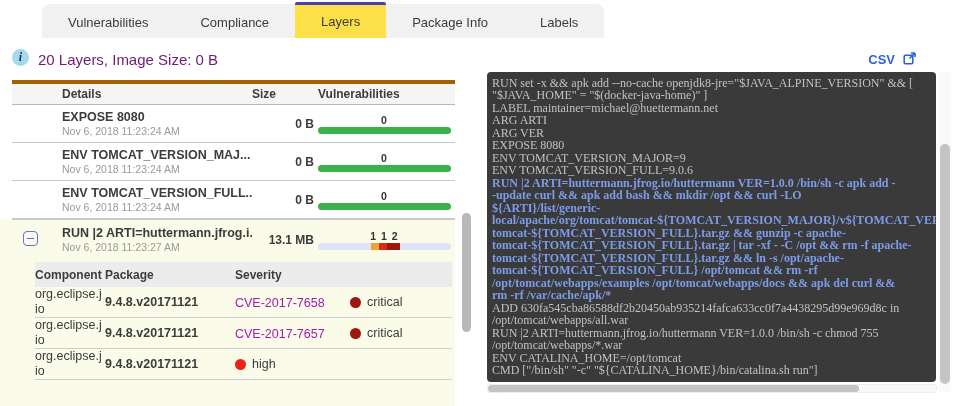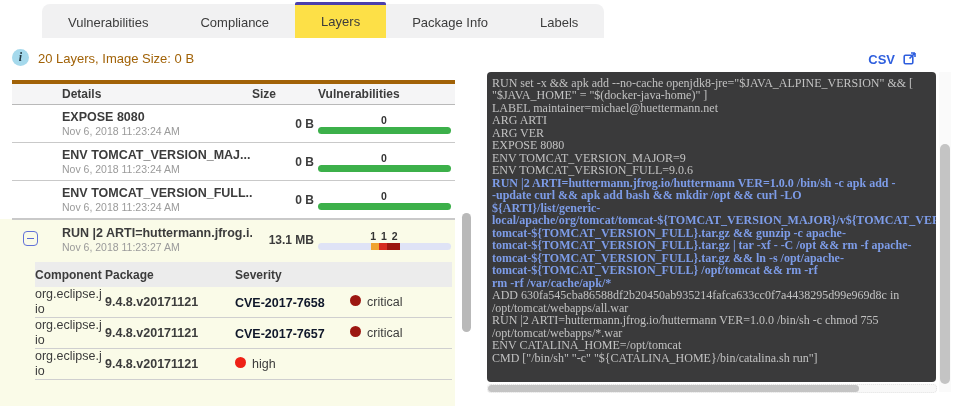--- a/index.html
+++ b/index.html
@@ -12,21 +12,21 @@
               background:#f1f1f2; border-radius:8px 8px 0 0; }
   .tab { padding:0 26px; display:flex; align-items:center; font-size:13px; color:#3c3c3c;
          cursor:pointer; border-top:3px solid transparent; white-space:nowrap; }
   .tab.active { background:#fde047; border-top:3px solid #4b3fad; border-radius:2px 2px 0 0;
                 margin-top:-2px; height:36px; }
 
   
   #info-icon { position:absolute; left:12px; top:49px; width:17px; height:17px; border-radius:50%;
                background:#a5d9ec; color:#20353f; font:italic bold 12px "Liberation Serif", serif;
                text-align:center; line-height:17px; }
-  #summary-text { position:absolute; left:38px; top:51px; font-size:13px; color:#a16207; }
+  #summary-text { position:absolute; left:38px; top:51px; font-size:15px; color:#701a75; }
   #csv-link { position:absolute; right:58px; top:52px; font-size:13px; font-weight:bold;
               color:#2f5fde; cursor:pointer; }
   #csv-export-icon { position:absolute; right:36px; top:51px; width:14px; height:14px; }
 
   
   #left-panel { position:absolute; left:0; top:80px; width:455px; height:326px; overflow:hidden; }
   #lt-header { display:grid; grid-template-columns:50px 190px 62px 141px; height:25px;
                margin-left:12px; background:#f5f5f6; border-top:4px solid #a16207;
                border-bottom:1px solid #b9b9b9; align-items:center;
                font-size:12px; font-weight:bold; color:#3c3c3c; }
@@ -55,22 +55,22 @@
   
   #sub-table { margin:3px 3px 0 35px; width:417px; }
   #st-header { display:grid; grid-template-columns:70px 130px 115px 102px; height:25px;
                background:#ececec; align-items:center; font-size:12px; font-weight:bold;
                color:#3c3c3c; }
   #st-header div, .srow > div { }
   .srow { display:grid; grid-template-columns:70px 130px 115px 102px; height:31px;
           border-bottom:1px solid #cfcfcf; align-items:center; }
   .srow .comp { font-size:12.5px; color:#3c3c3c; white-space:pre-line; line-height:15px; }
   .srow .ver { font-size:12.5px; font-weight:600; color:#3c3c3c; }
-  .srow .cve { font-size:12.5px; font-weight:700; color:#0f172a; cursor:pointer;text-align:center; }
-  .srow .sev { font-size:12.5px; color:#3c3c3c; display:flex; align-items:flex-start; gap:6px; }
+  .srow .cve { font-size:12.5px; font-weight:400; color:#a21caf; cursor:pointer;text-align:center; }
+  .srow .sev { font-size:12.5px; color:#3c3c3c; display:flex; align-items:center; gap:6px; }
   .sevdot { width:11px; height:11px; border-radius:50%; display:inline-block; }
 
   
   #mid-scrollbar { position:absolute; left:461px; top:80px; width:12px; height:326px; }
   #mid-thumb { position:absolute; left:1px; top:133px; width:9px; height:119px;
                background:#b9b9b9; border-radius:5px; }
 
   
   #code-block { position:absolute; left:487px; top:72px; width:449px; height:310px;
                 background:#3a3a3b; border-radius:4px; padding:5px 5px; overflow:hidden; }
@@ -225,20 +225,21 @@
       <div class="cline">ENV TOMCAT_VERSION_MAJOR=9</div>
       <div class="cline">ENV TOMCAT_VERSION_FULL=9.0.6</div>
       <div class="cline hl">RUN |2 ARTI=huttermann.jfrog.io/huttermann VER=1.0.0 /bin/sh -c apk add -</div>
       <div class="cline hl">-update curl &amp;&amp; apk add bash &amp;&amp; mkdir /opt &amp;&amp; curl -LO</div>
       <div class="cline hl">${ARTI}/list/generic-</div>
       <div class="cline hl">local/apache/org/tomcat/tomcat-${TOMCAT_VERSION_MAJOR}/v${TOMCAT_VERSION_FULL}/</div>
       <div class="cline hl">tomcat-${TOMCAT_VERSION_FULL}.tar.gz &amp;&amp; gunzip -c apache-</div>
       <div class="cline hl">tomcat-${TOMCAT_VERSION_FULL}.tar.gz | tar -xf - -C /opt &amp;&amp; rm -f apache-</div>
       <div class="cline hl">tomcat-${TOMCAT_VERSION_FULL}.tar.gz &amp;&amp; ln -s /opt/apache-</div>
       <div class="cline hl">tomcat-${TOMCAT_VERSION_FULL} /opt/tomcat &amp;&amp; rm -rf</div>
+      <div class="cline hl">/opt/tomcat/webapps/examples /opt/tomcat/webapps/docs &amp;&amp; apk del curl &amp;&amp;</div>
       <div class="cline hl">rm -rf /var/cache/apk/*</div>
       <div class="cline">ADD 630fa545cba86588df2b20450ab935214fafca633cc0f7a4438295d99e969d8c in</div>
       <div class="cline">/opt/tomcat/webapps/all.war</div>
       <div class="cline">RUN |2 ARTI=huttermann.jfrog.io/huttermann VER=1.0.0 /bin/sh -c chmod 755</div>
       <div class="cline">/opt/tomcat/webapps/*.war</div>
       <div class="cline">ENV CATALINA_HOME=/opt/tomcat</div>
       <div class="cline">CMD ["/bin/sh" "-c" "${CATALINA_HOME}/bin/catalina.sh run"]</div>
     </div>
   <div id="code-vscroll">
     <div id="code-vthumb"></div>

